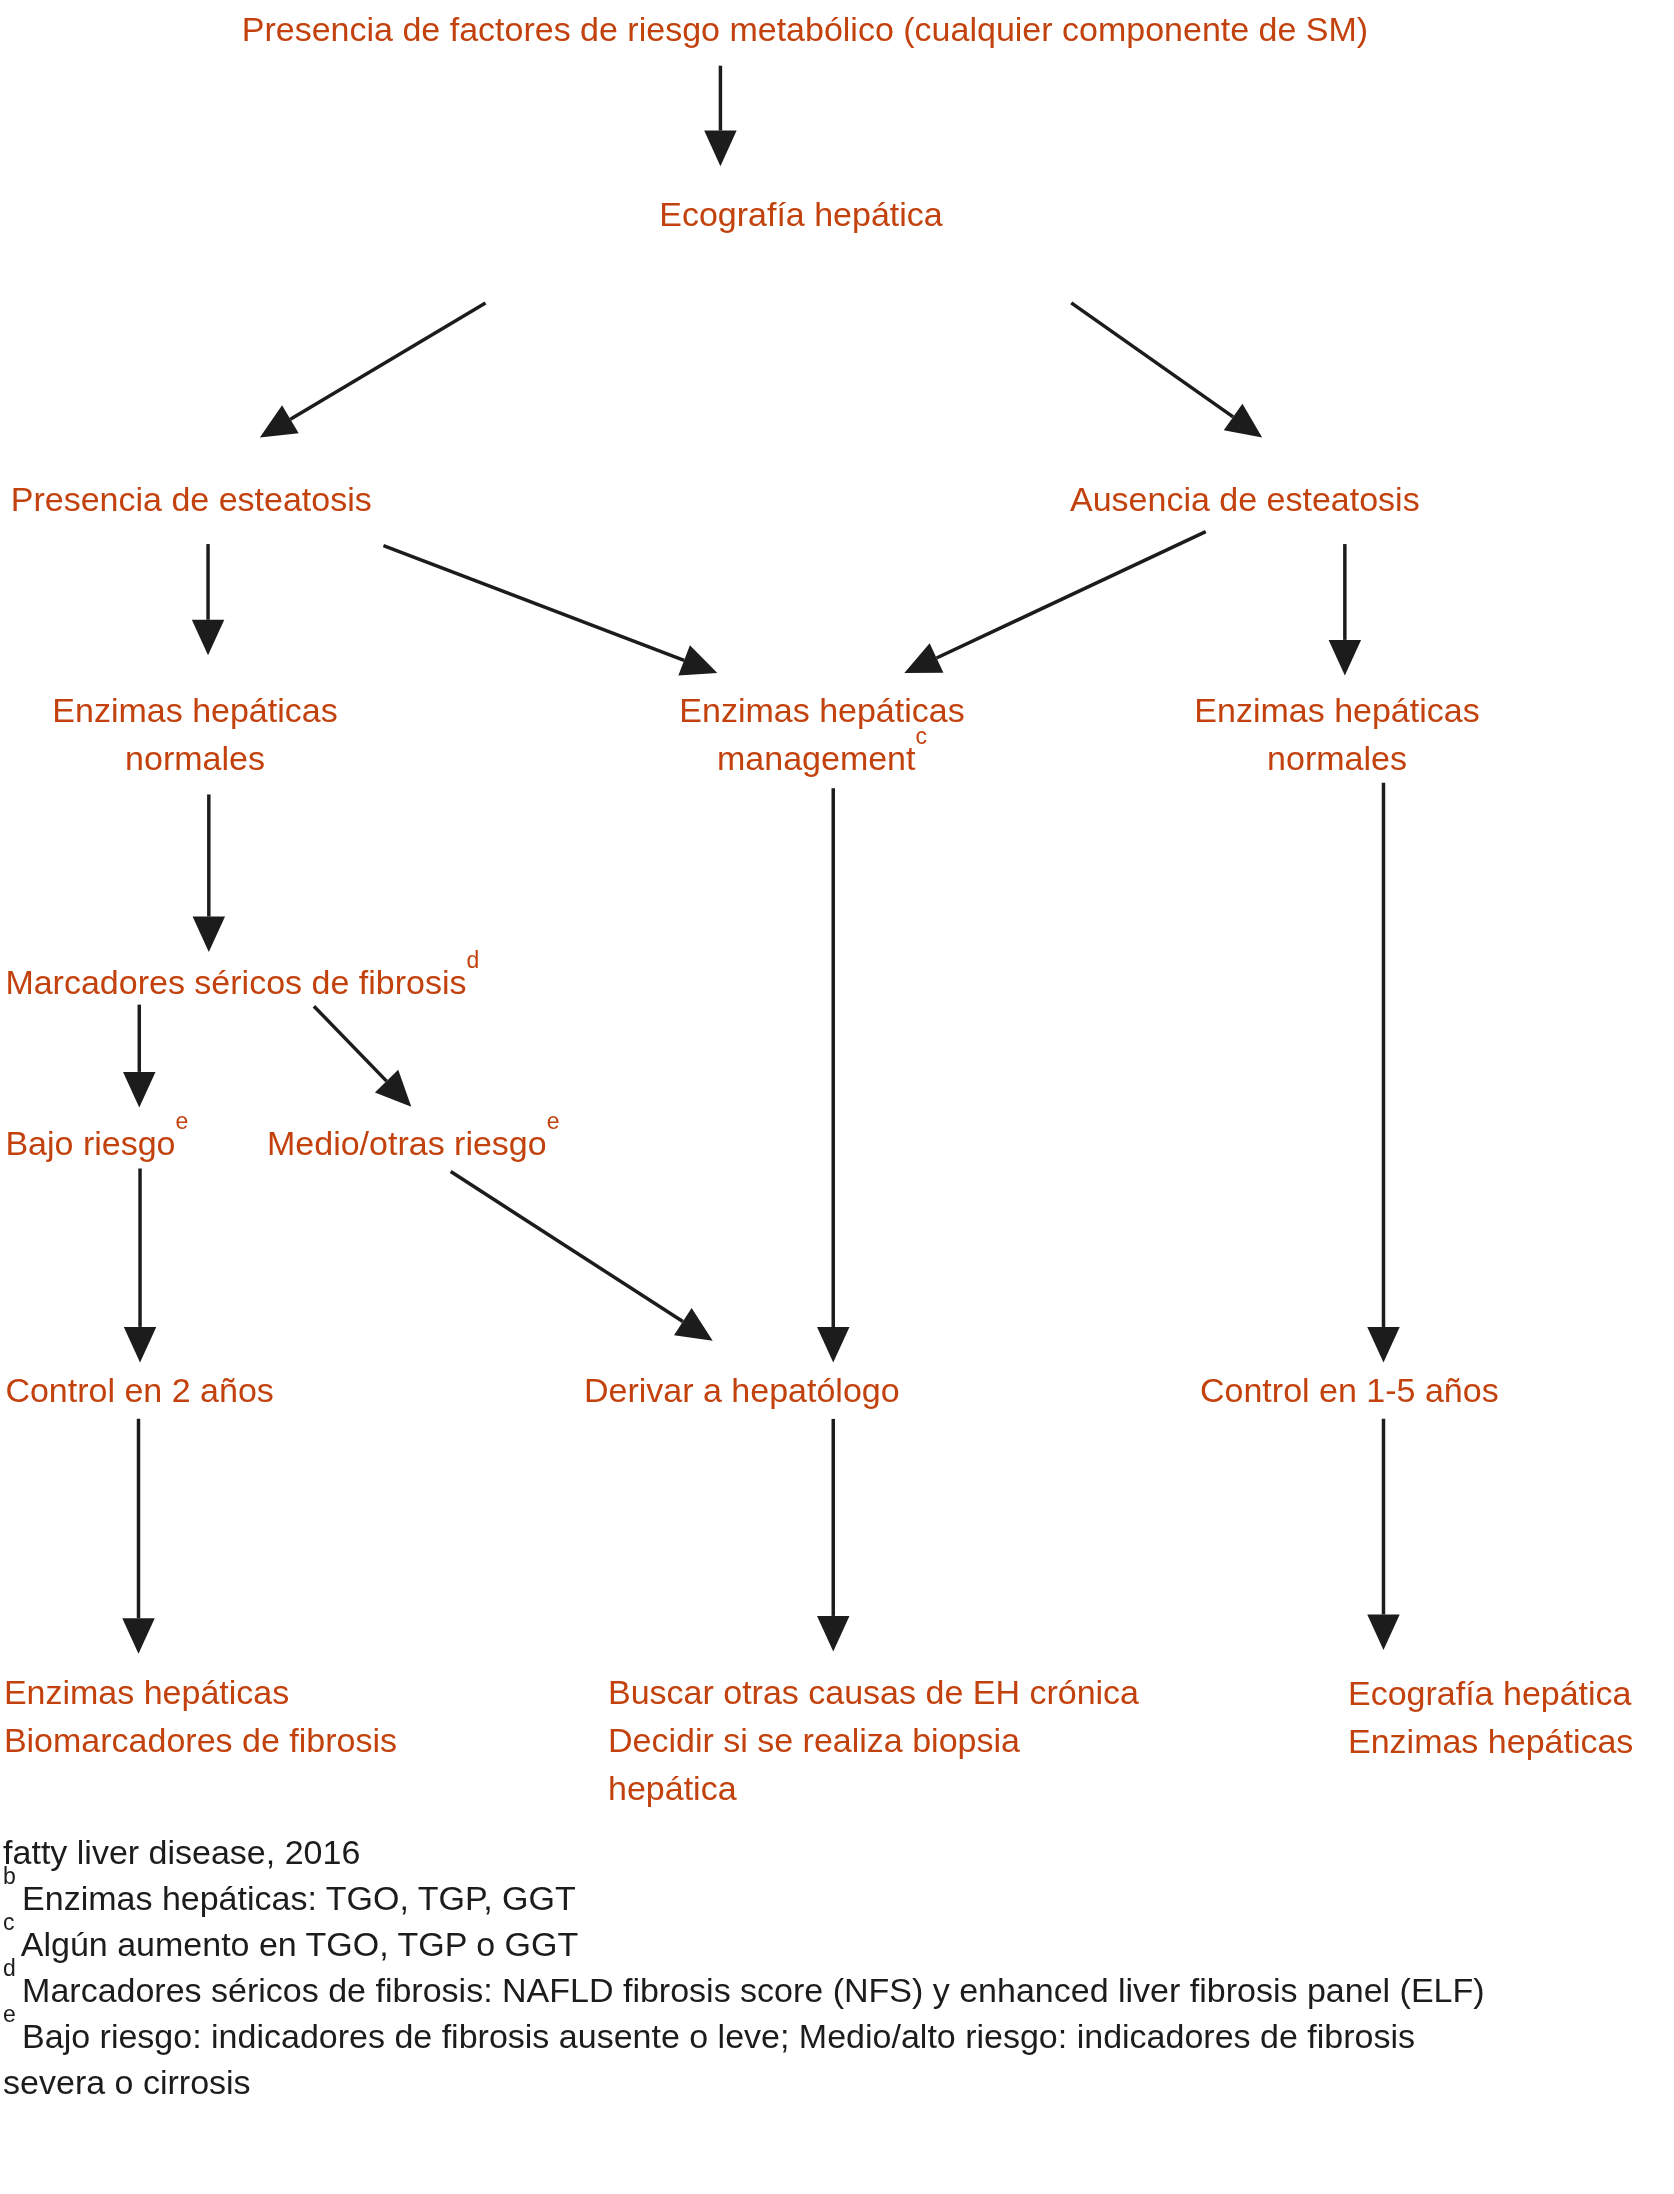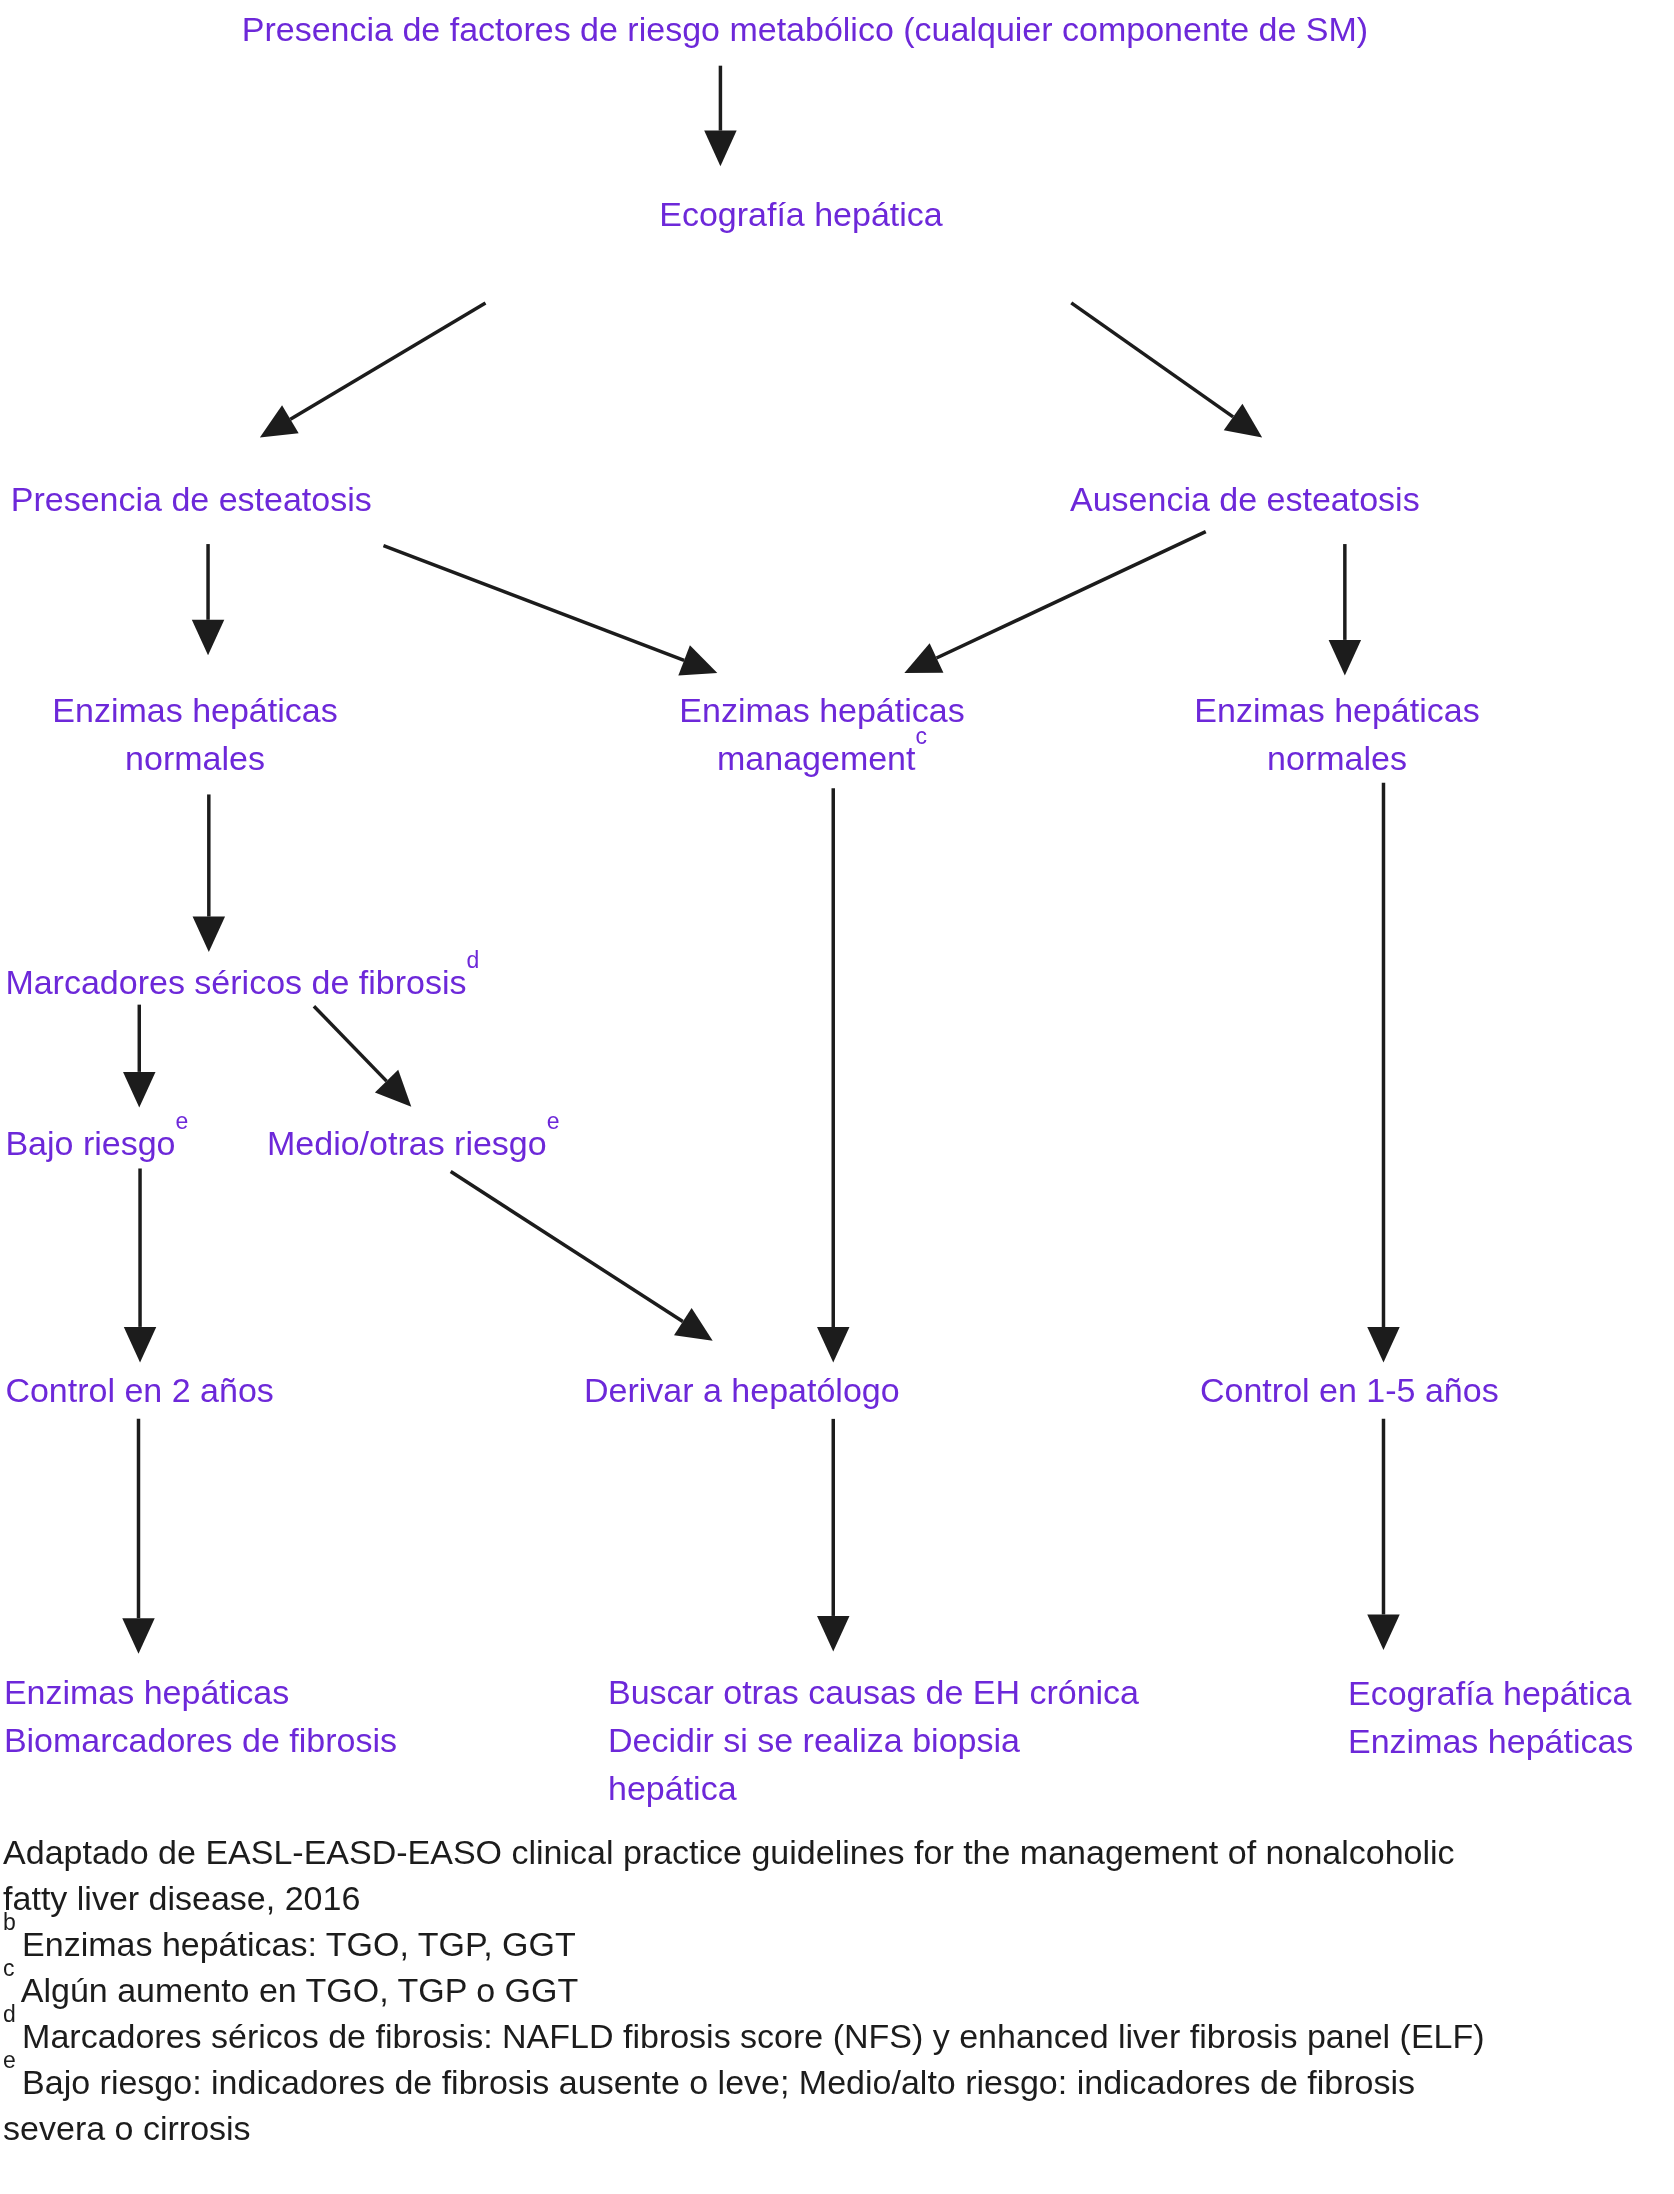--- a/index.html
+++ b/index.html
@@ -6,21 +6,21 @@
   #canvas{
     position:relative;
     width:1675px;
     height:2194px;
     background:#ffffff;
     font-family:"Liberation Sans", sans-serif;
     color:#1c1c1c;
     overflow:hidden;
   }
   #arrows-svg{position:absolute;left:0;top:0;width:1675px;height:2194px;}
-  .node{position:absolute;font-size:34px;line-height:48px;white-space:nowrap;color:#6d28d9;}
+  .node{position:absolute;font-size:34px;line-height:48px;white-space:nowrap;color:#c2410c;}
   .ctr{transform:translateX(-50%);text-align:center;}
   .sp{font-size:23px;line-height:0;position:relative;top:-14px;}
   #n-risk{left:805px;top:4.6px;}
   #n-workup{left:801px;top:190px;}
   #n-presence{left:10.8px;top:475px;}
   #n-absence{left:1070px;top:475px;}
   #n-enz-left{left:195px;top:686px;}
   #n-enz-center{left:822px;top:686px;}
   #n-enz-right{left:1337px;top:686px;}
   #n-markers{left:5.4px;top:958px;}
@@ -180,21 +180,20 @@
     <div>Decidir si se realiza biopsia</div>
     <div>hepática</div>
   </div>
 
   <div class="node" id="n-fu-right">
     <div>Ecografía hepática</div>
     <div>Enzimas hepáticas</div>
   </div>
 
   <div id="footnotes">
-    <div class="fline"><sup class="fsup"></sup><span>Adaptado de EASL-EASD-EASO clinical practice guidelines for the management of nonalcoholic</span></div>
     <div class="fline"><sup class="fsup"></sup><span>fatty liver disease, 2016</span></div>
     <div class="fline"><sup class="fsup">b</sup><span>Enzimas hepáticas: TGO, TGP, GGT</span></div>
     <div class="fline"><sup class="fsup">c</sup><span>Algún aumento en TGO, TGP o GGT</span></div>
     <div class="fline"><sup class="fsup">d</sup><span>Marcadores séricos de fibrosis: NAFLD fibrosis score (NFS) y enhanced liver fibrosis panel (ELF)</span></div>
     <div class="fline"><sup class="fsup">e</sup><span>Bajo riesgo: indicadores de fibrosis ausente o leve; Medio/alto riesgo: indicadores de fibrosis</span></div>
     <div class="fline"><sup class="fsup"></sup><span>severa o cirrosis</span></div>
   </div>
 
 </div>
 

